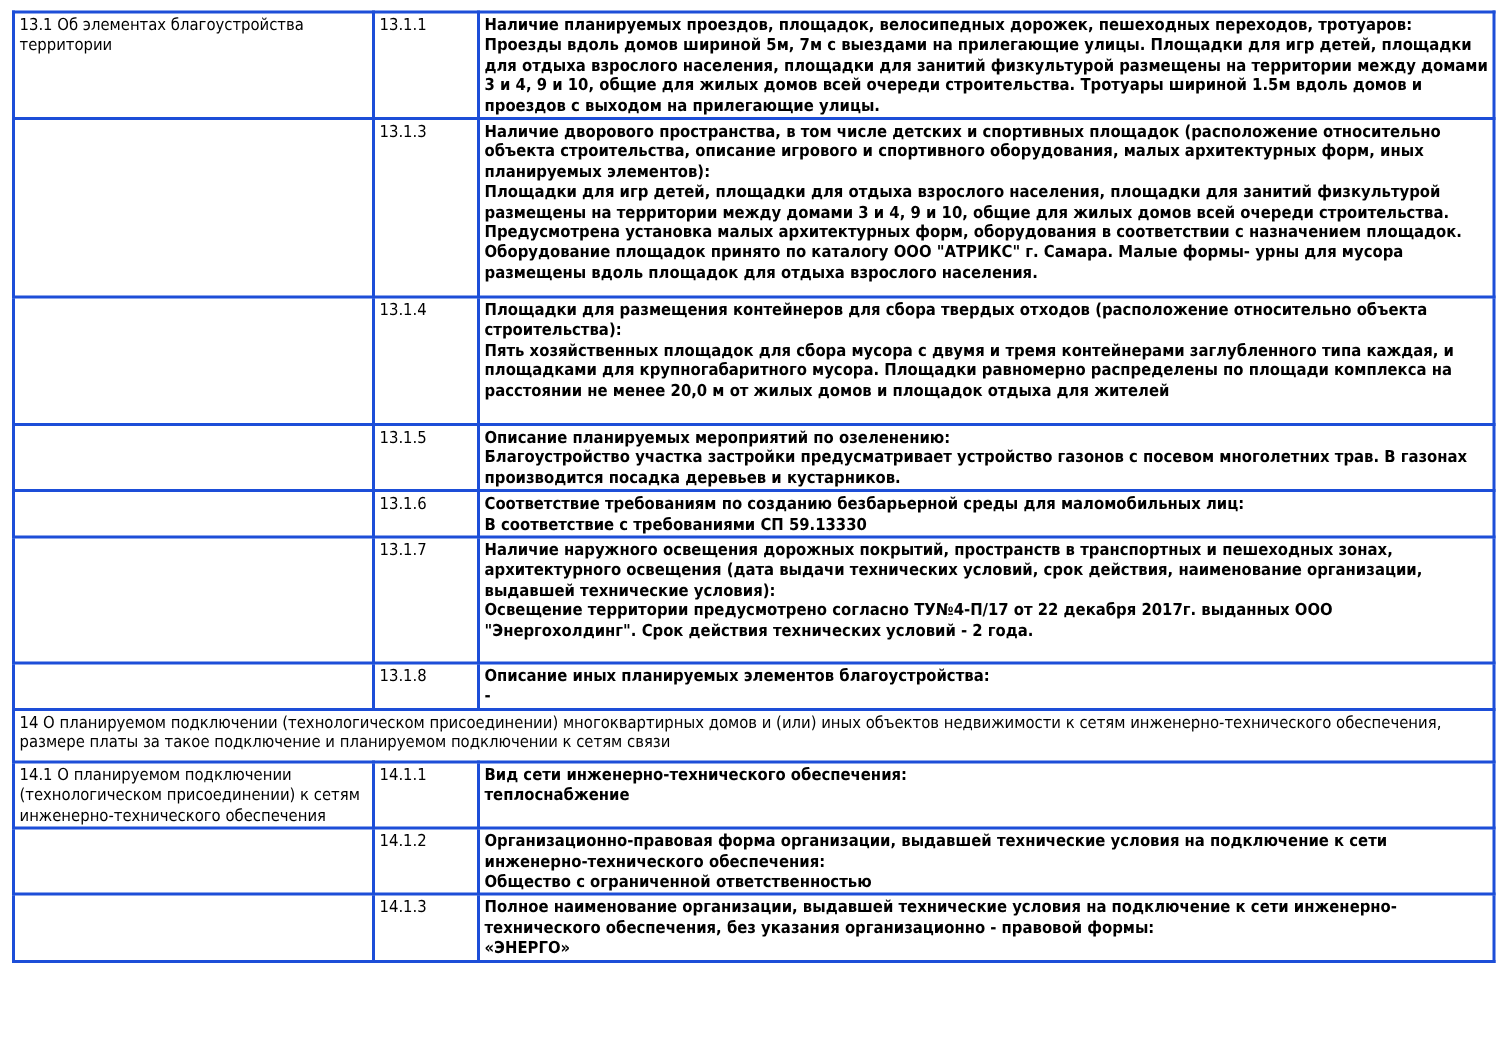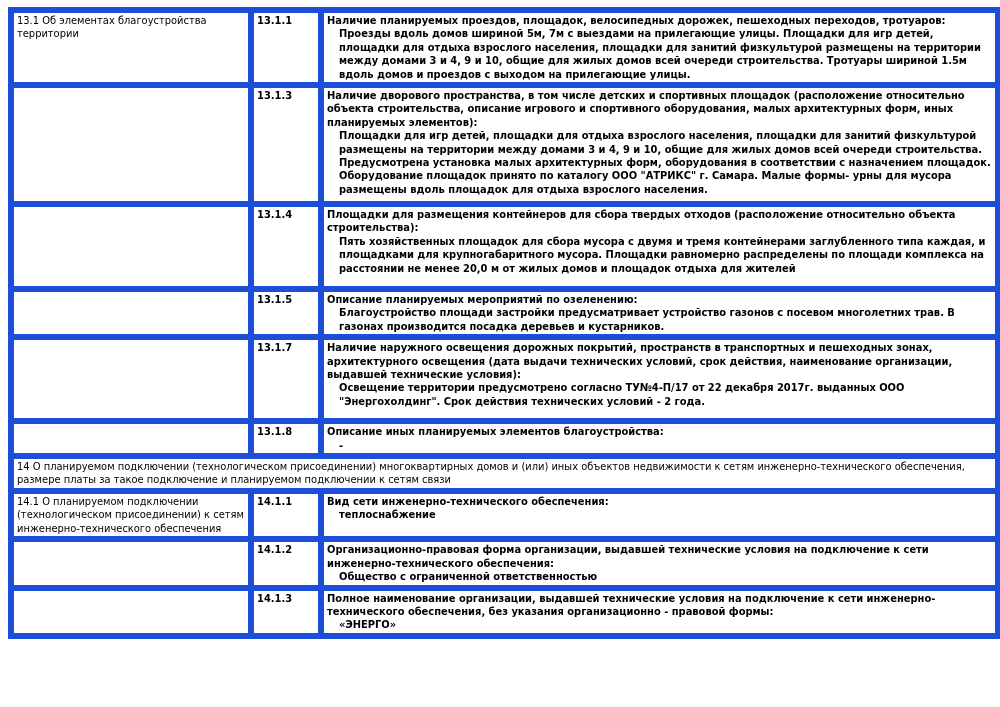--- a/index.html
+++ b/index.html
@@ -12,30 +12,30 @@
   table.decl {
     border-collapse: collapse;
     table-layout: fixed;
     margin: 7px 0 0 8px;
     width: 987px;
     font-size: 11px;
     line-height: 13.4px;
     font-stretch: semi-condensed;
   }
   table.decl td {
-    border: 6px solid #1d4ed8;
+    border: 2px solid #1d4ed8;
     padding: 1px 3px;
     vertical-align: top;
     overflow: hidden;
   }
   td.sec-cell { vertical-align: middle; padding: 1px 4px; }
-  td.num-cell { vertical-align: middle; padding: 1px 4px; font-weight: bold; }
+  td.num-cell { vertical-align: middle; padding: 1px 4px; }
   td.sect-header { vertical-align: middle; padding: 1px 3px; margin-left: 40px; }
   .q { display: block; font-weight: bold; }
-  .a { display: block; font-weight: bold; margin-left: 12px; }
+  .a { display: block; font-weight: bold; }
   td.content-cell { word-wrap: break-word; overflow-wrap: break-word; }
 </style>
 </head>
 <body>
 
 <table class="decl">
   <colgroup>
     <col style="width:240px">
       <col style="width:70px">
       <col style="width:677px">
@@ -63,21 +63,29 @@
       <td class="content-cell">
         <span class="q">Площадки для размещения контейнеров для сбора твердых отходов (расположение относительно объекта строительства):</span>
         <span class="a">Пять хозяйственных площадок для сбора мусора с двумя и тремя контейнерами заглубленного типа каждая, и площадками для крупногабаритного мусора. Площадки равномерно распределены по площади комплекса на расстоянии не менее 20,0 м от жилых домов и площадок отдыха для жителей</span>
       </td>
     </tr>
     <tr style="height:44px">
       <td class="sec-cell"></td>
       <td class="num-cell">13.1.5</td>
       <td class="content-cell">
         <span class="q">Описание планируемых мероприятий по озеленению:</span>
-        <span class="a">Благоустройство площади застройки предусматривает устройство газонов с посевом многолетних трав. В газонах производится посадка деревьев и кустарников.</span>
+        <span class="a">Благоустройство участка застройки предусматривает устройство газонов с посевом многолетних трав. В газонах производится посадка деревьев и кустарников.</span>
+      </td>
+    </tr>
+    <tr style="height:30px">
+      <td class="sec-cell"></td>
+      <td class="num-cell">13.1.6</td>
+      <td class="content-cell">
+        <span class="q">Соответствие требованиям по созданию безбарьерной среды для маломобильных лиц:</span>
+        <span class="a">В соответствие с требованиями СП 59.13330</span>
       </td>
     </tr>
     <tr style="height:84px">
       <td class="sec-cell"></td>
       <td class="num-cell">13.1.7</td>
       <td class="content-cell">
         <span class="q">Наличие наружного освещения дорожных покрытий, пространств в транспортных и пешеходных зонах, архитектурного освещения (дата выдачи технических условий, срок действия, наименование организации, выдавшей технические условия):</span>
         <span class="a">Освещение территории предусмотрено согласно ТУ№4-П/17 от 22 декабря 2017г. выданных ООО "Энергохолдинг". Срок действия технических условий - 2 года.</span>
       </td>
     </tr>

